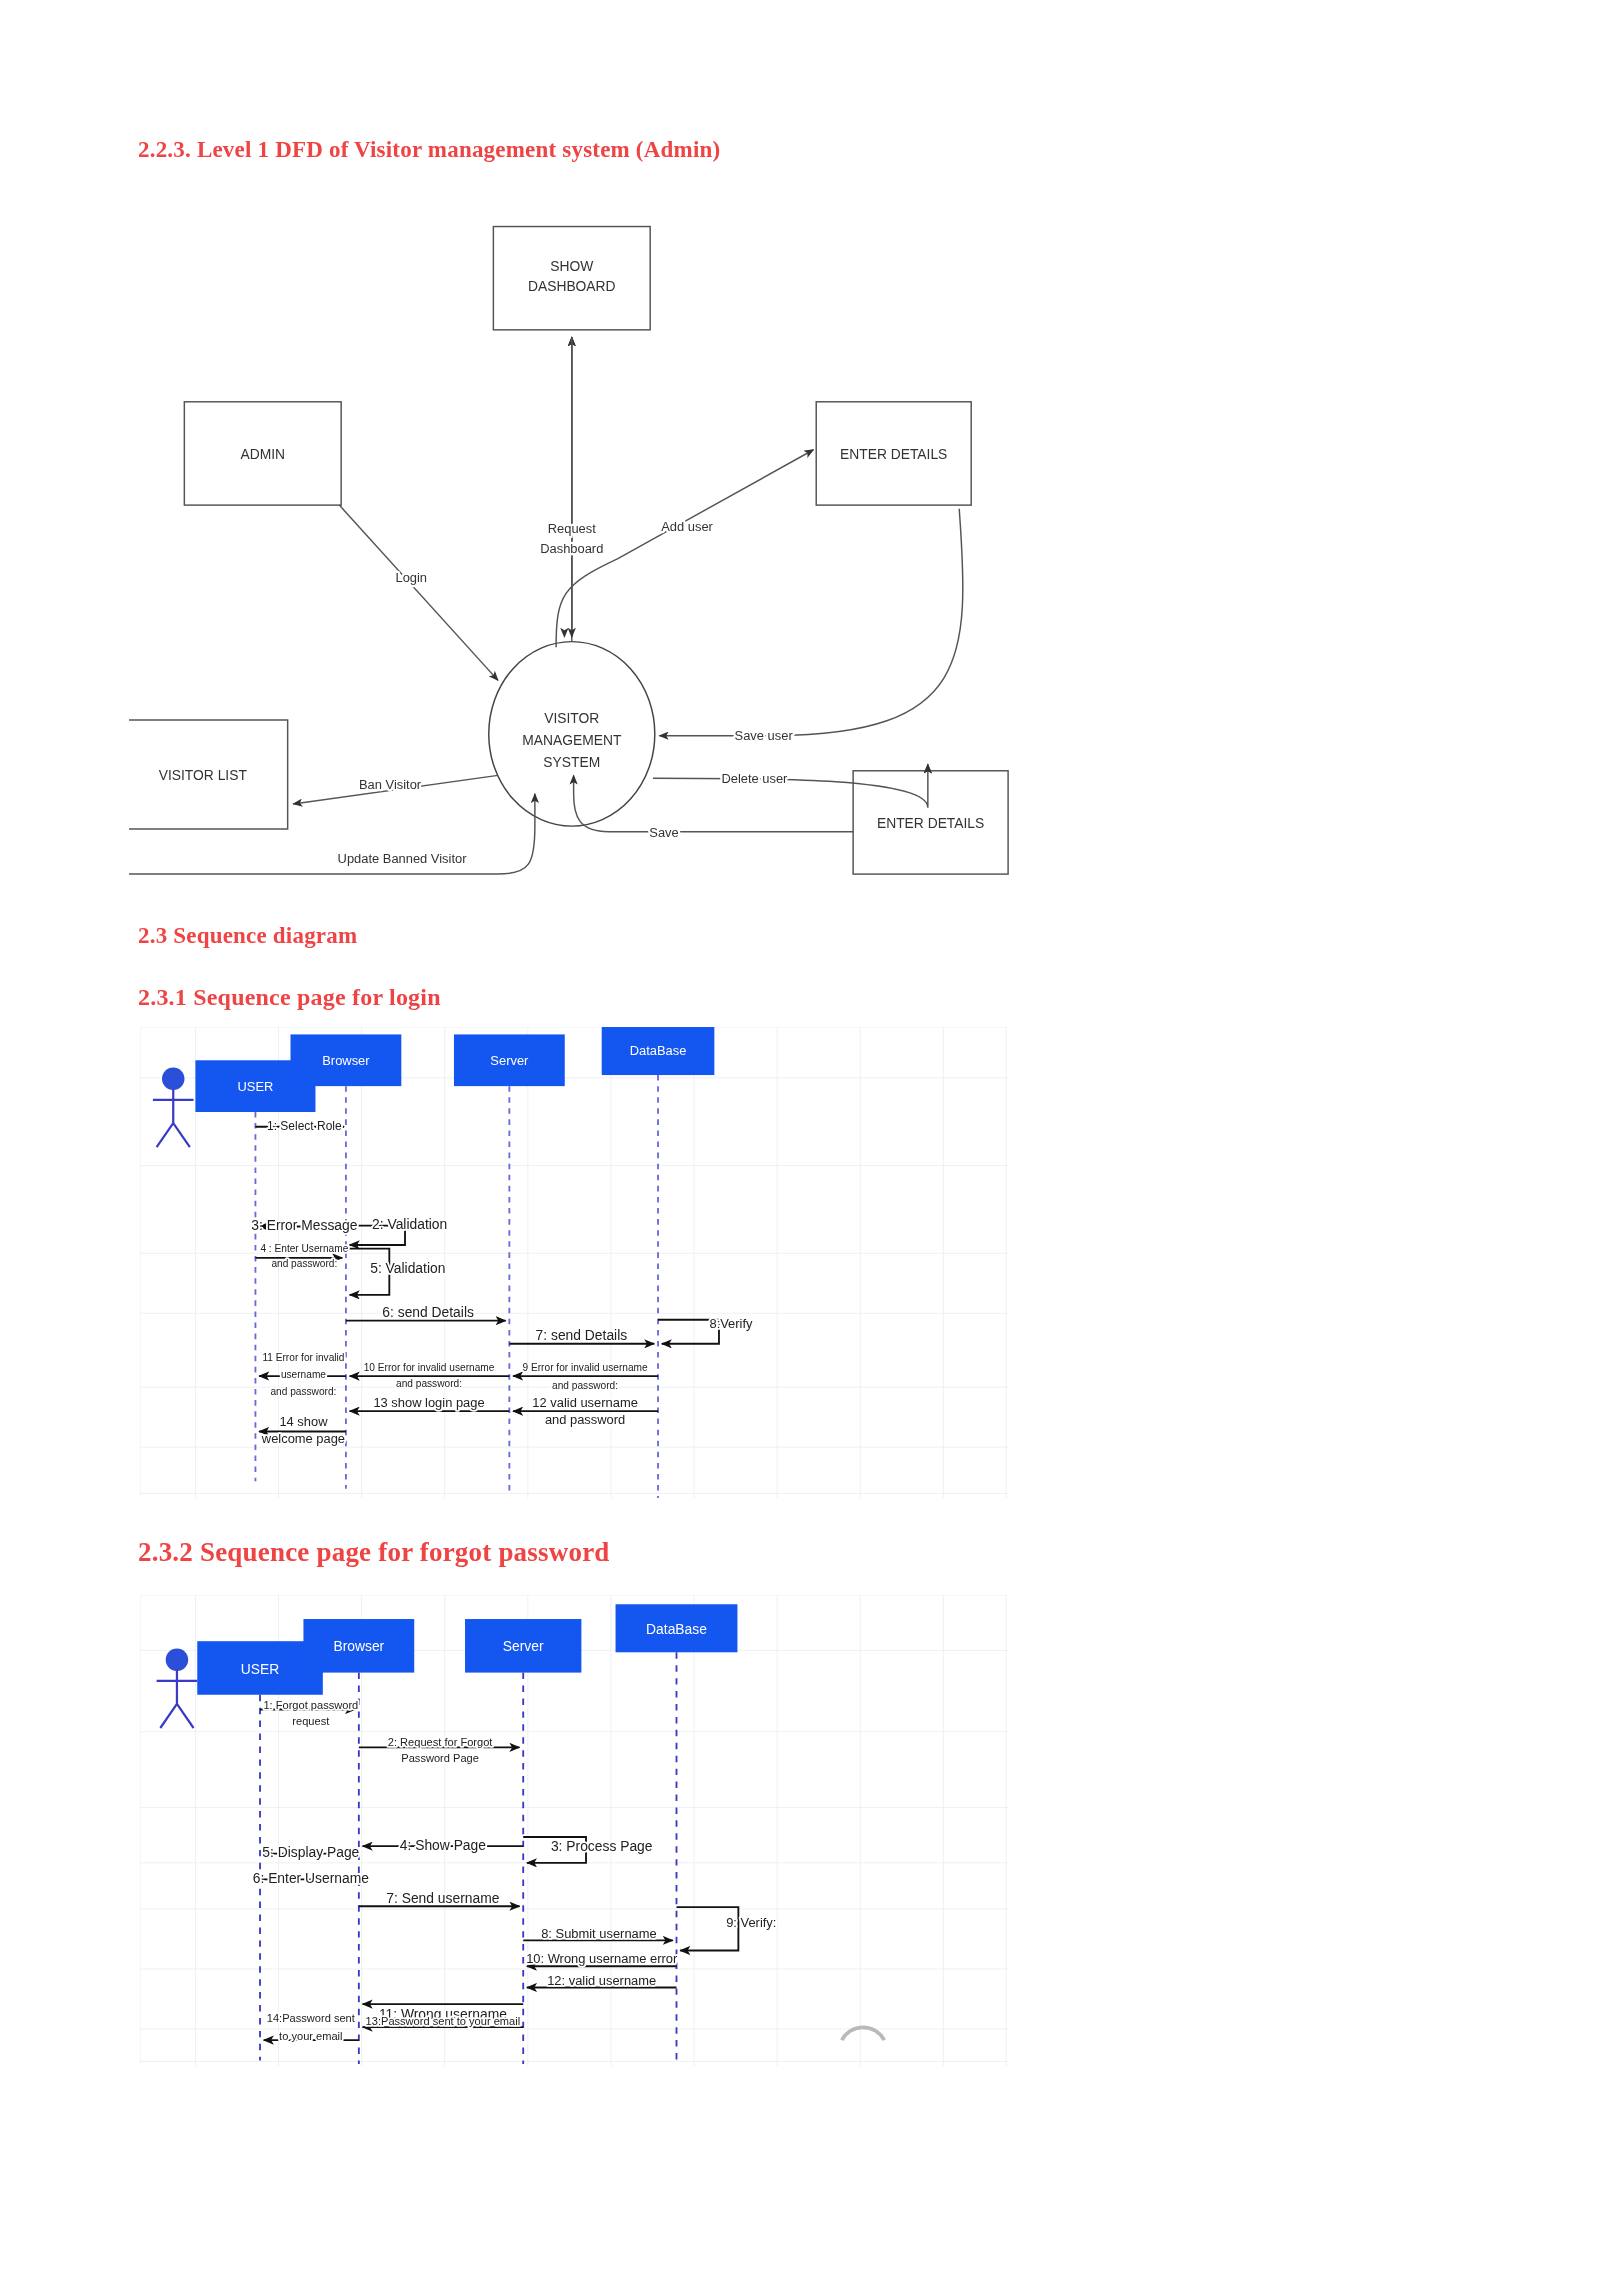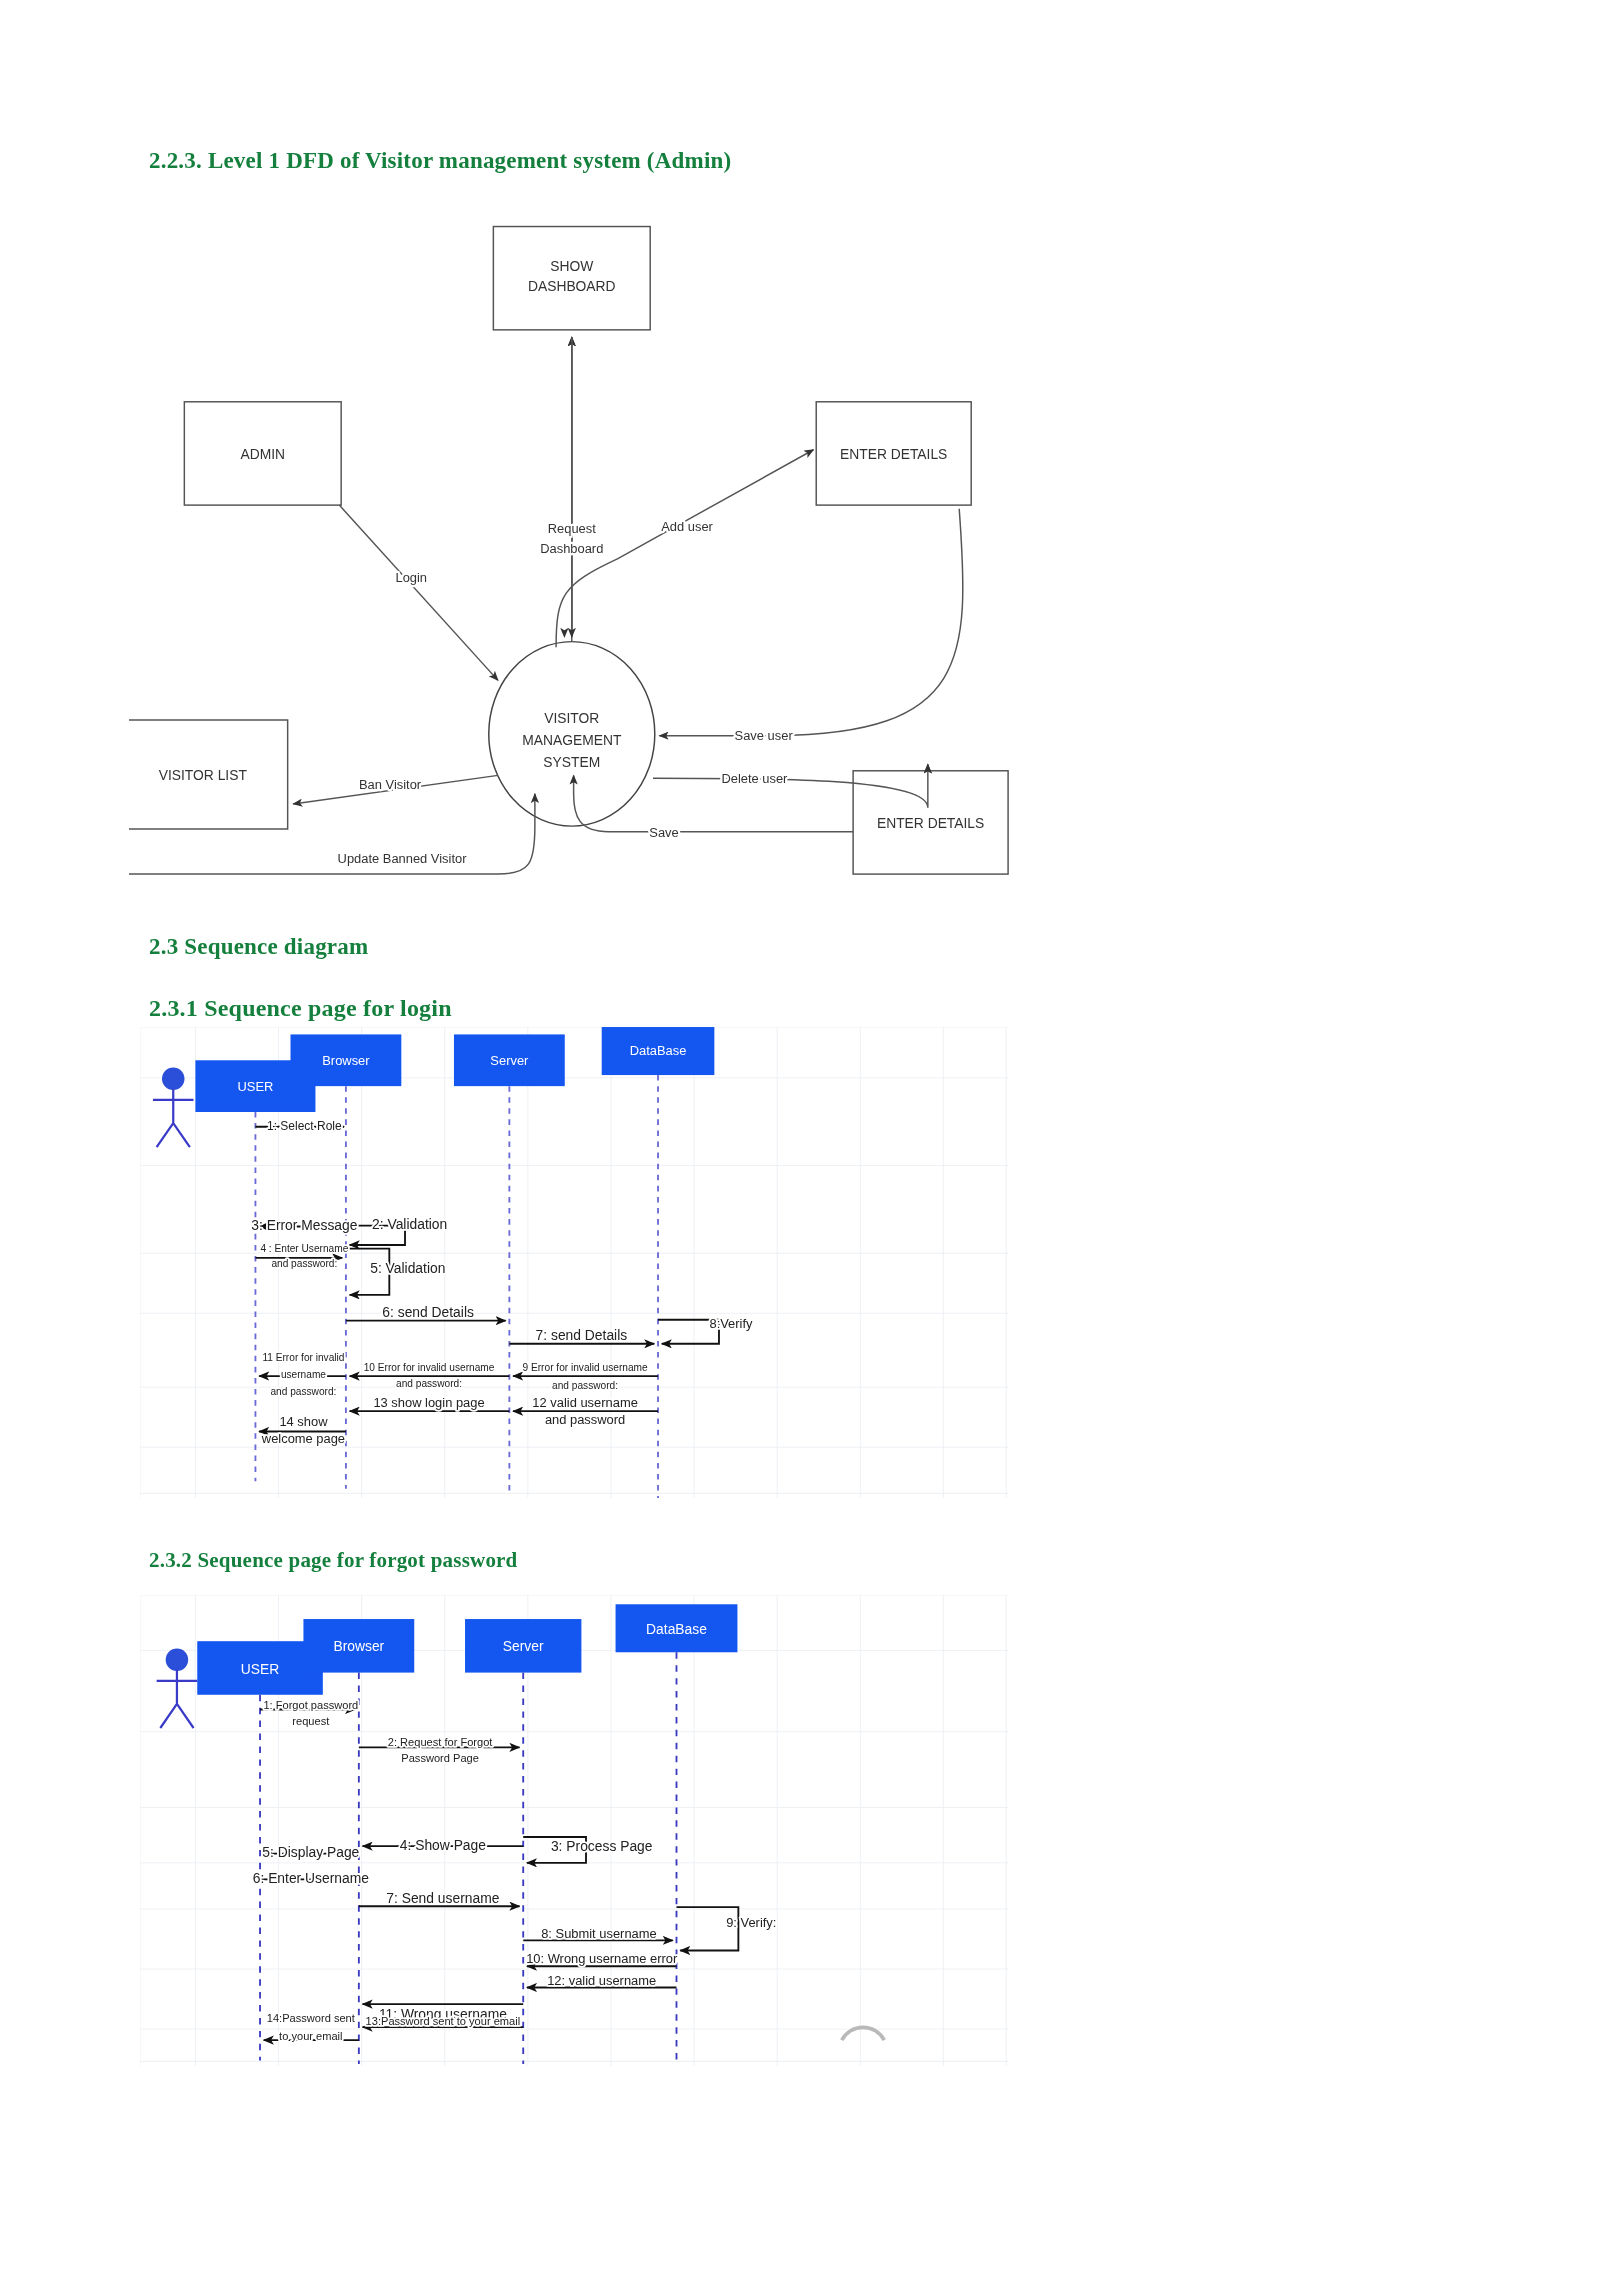--- a/index.html
+++ b/index.html
@@ -6,22 +6,22 @@
   body {
     width:1619px; height:2290px;
     font-family:"Liberation Serif", serif;
     position:relative;
     overflow:hidden;
   }
   .page { position:absolute; inset:0; background:#fff; }
 
   h2.heading {
     position:absolute;
-    margin:11px;
-    color:#15803d;
+    margin:0;
+    color:#ef4444;
     font-family:"Liberation Serif", serif;
     font-weight:bold;
     font-size:23px;
     letter-spacing:0.2px;
     white-space:nowrap;
   }
 
   
   .dfd { position:absolute; left:129px; top:217px; width:904px; height:674px; }
   .dfd svg { display:block; }
@@ -209,21 +209,21 @@
         <text x="177" y="398" font-size="11">and password:</text>
         <text x="482" y="412" font-size="14">12 valid username</text>
         <text x="482" y="430" font-size="14">and password</text>
         <text x="313" y="412" font-size="14">13 show login page</text>
         <text x="177" y="432" font-size="14">14 show</text>
         <text x="177" y="450" font-size="14">welcome page</text>
       </g>
     </svg>
   </div>
 
-  <h2 class="heading" style="left:138px; top:1537px; font-size:21px;">2.3.2 Sequence page for forgot password</h2>
+  <h2 class="heading" style="left:138px; top:1537px; font-size:27px;">2.3.2 Sequence page for forgot password</h2>
 
   <div class="seq" style="left:140px; top:1595px; width:868px; height:471px;">
     <svg width="868" height="471" viewBox="0 0 940 510" xmlns="http://www.w3.org/2000/svg">
       <defs>
         <marker id="sa2" markerWidth="12" markerHeight="10" refX="11" refY="5" orient="auto" markerUnits="userSpaceOnUse">
           <path d="M0,0 L12,5 L0,10 L3,5 Z" fill="#111"></path>
         </marker>
       </defs>
 
       <g stroke="#eceff3" stroke-width="1">

